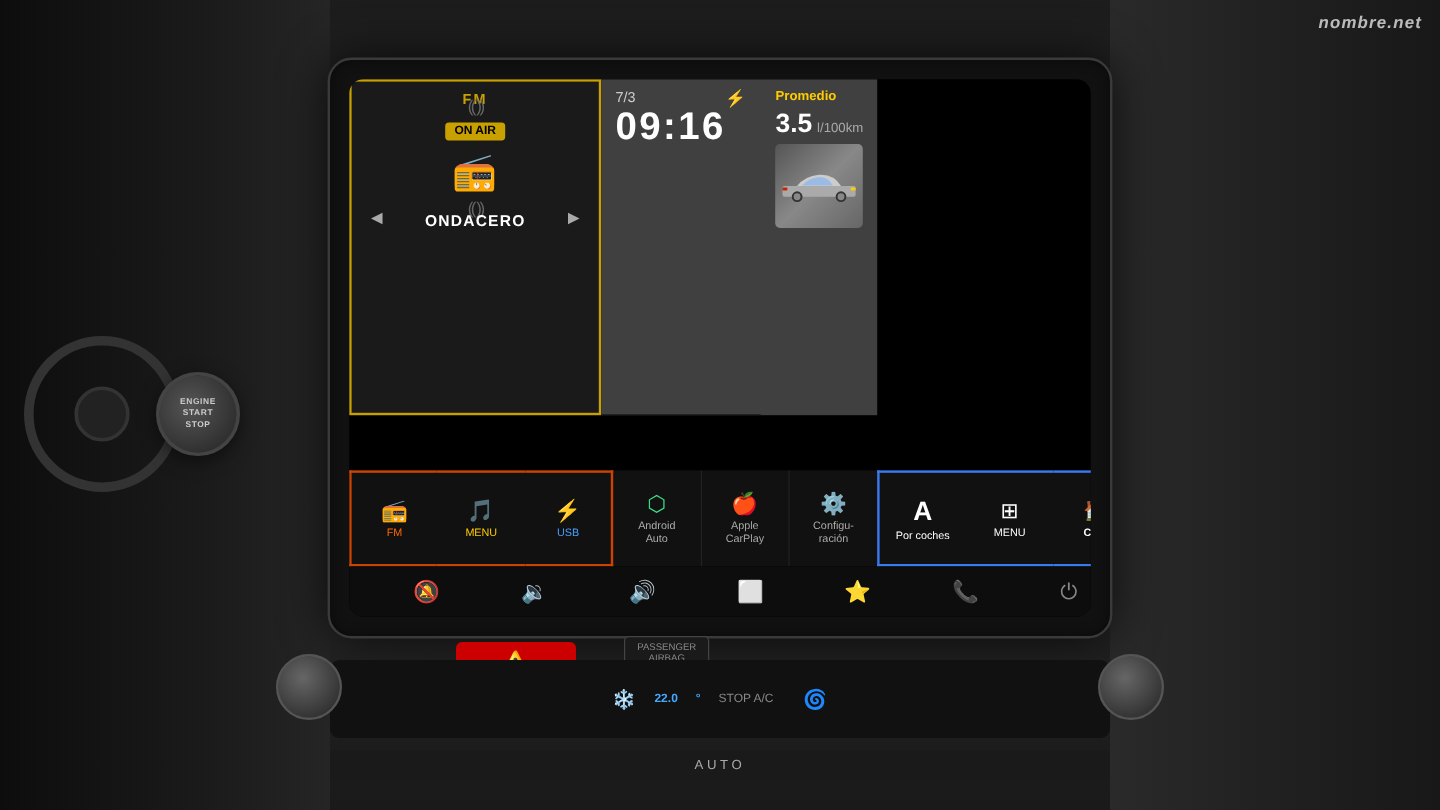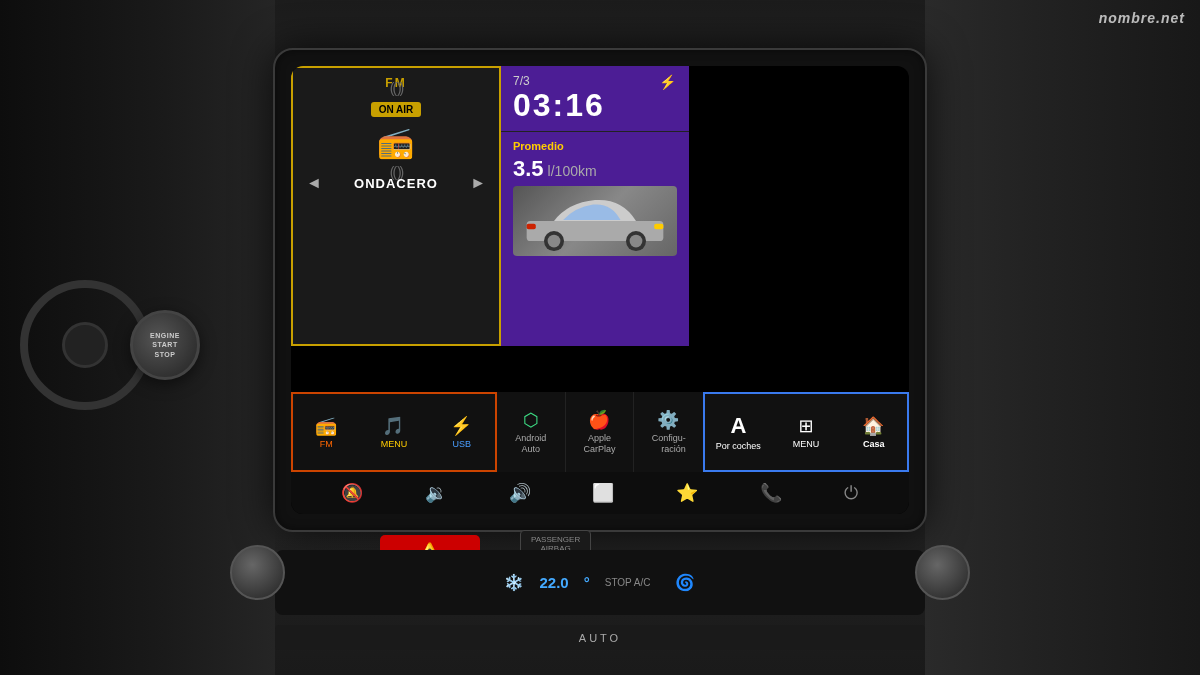--- a/index.html
+++ b/index.html
@@ -124,23 +124,23 @@
 
     .station-name {
       color: #fff;
       font-size: 13px;
       font-weight: bold;
       letter-spacing: 1px;
     }
 
     
     .widget-center {
-      background: #4c1d95;
-      display: flex;
-      flex-direction: column;
+      background: #404040;
+      display: flex;
+      flex-direction: row;
     }
 
     .clock-area {
       padding: 8px 12px;
       border-bottom: 1px solid #222;
     }
 
     .date-display {
       color: #ccc;
       font-size: 12px;
@@ -174,21 +174,21 @@
     }
 
     .consumption-value {
       color: #fff;
       font-size: 22px;
       font-weight: bold;
     }
 
     .consumption-unit {
       color: #aaa;
-      font-size: 14px;
+      font-size: 11px;
     }
 
     .car-image {
       width: 100%;
       height: 70px;
       background: linear-gradient(135deg, #555 0%, #888 50%, #666 100%);
       border-radius: 4px;
       position: relative;
       overflow: hidden;
       margin-top: 4px;
@@ -313,21 +313,21 @@
       border-radius: 8px;
       display: flex;
       align-items: center;
       justify-content: center;
       gap: 15px;
       padding: 0 20px;
     }
 
     .climate-text {
       color: #4af;
-      font-size: 15px;
+      font-size: 10px;
       font-weight: bold;
     }
 
     .climate-label {
       color: #888;
       font-size: 10px;
     }
 
     
     .bottom-strip {
@@ -500,21 +500,21 @@
           <span class="station-name">ONDACERO</span>
           <span class="arrow">►</span>
         </div>
       </div>
 
       <div class="widget-center">
         <div class="clock-area">
           <div style="display:flex; justify-content:space-between; align-items:flex-start;">
             <div>
               <div class="date-display">7/3</div>
-              <div class="time-display">03:16</div>
+              <div class="time-display">09:16</div>
             </div>
             <div class="bt-icon">⚡</div>
           </div>
         </div>
         <div class="car-info-area">
           <div class="promedio-label">Promedio</div>
           <div style="display:flex; align-items:baseline; gap:4px;">
             <span class="consumption-value">3.5</span>
             <span class="consumption-unit">l/100km</span>
           </div>
@@ -561,21 +561,21 @@
       <div class="sbtn android-btn" style="border-right:1px solid #222;">
         <div class="sbtn-icon" style="color:#3ddc84;">⬡</div>
         <div class="sbtn-label" style="color:#aaa;">Android<br>Auto</div>
       </div>
       <div class="sbtn apple-btn" style="border-right:1px solid #222;">
         <div class="sbtn-icon" style="color:#fff;">🍎</div>
         <div class="sbtn-label" style="color:#aaa;">Apple<br>CarPlay</div>
       </div>
       <div class="sbtn config-btn">
         <div class="sbtn-icon" style="color:#aaa;">⚙️</div>
-        <div class="sbtn-label" style="color:#aaa;text-align:right;">Configu-<br>ración</div>
+        <div class="sbtn-label" style="color:#aaa;">Configu-<br>ración</div>
       </div>
 
       <div class="sbtn" style="border:2px solid #3a7aee; border-right:none;">
         <div class="sbtn-icon" style="color:#fff; font-size:22px; font-weight:bold;">A</div>
         <div class="sbtn-label" style="color:#fff;">Por coches</div>
       </div>
       <div class="sbtn" style="border-top:2px solid #3a7aee; border-bottom:2px solid #3a7aee;">
         <div class="sbtn-icon" style="color:#fff;">⊞</div>
         <div class="sbtn-label" style="color:#fff;">MENU</div>
       </div>

